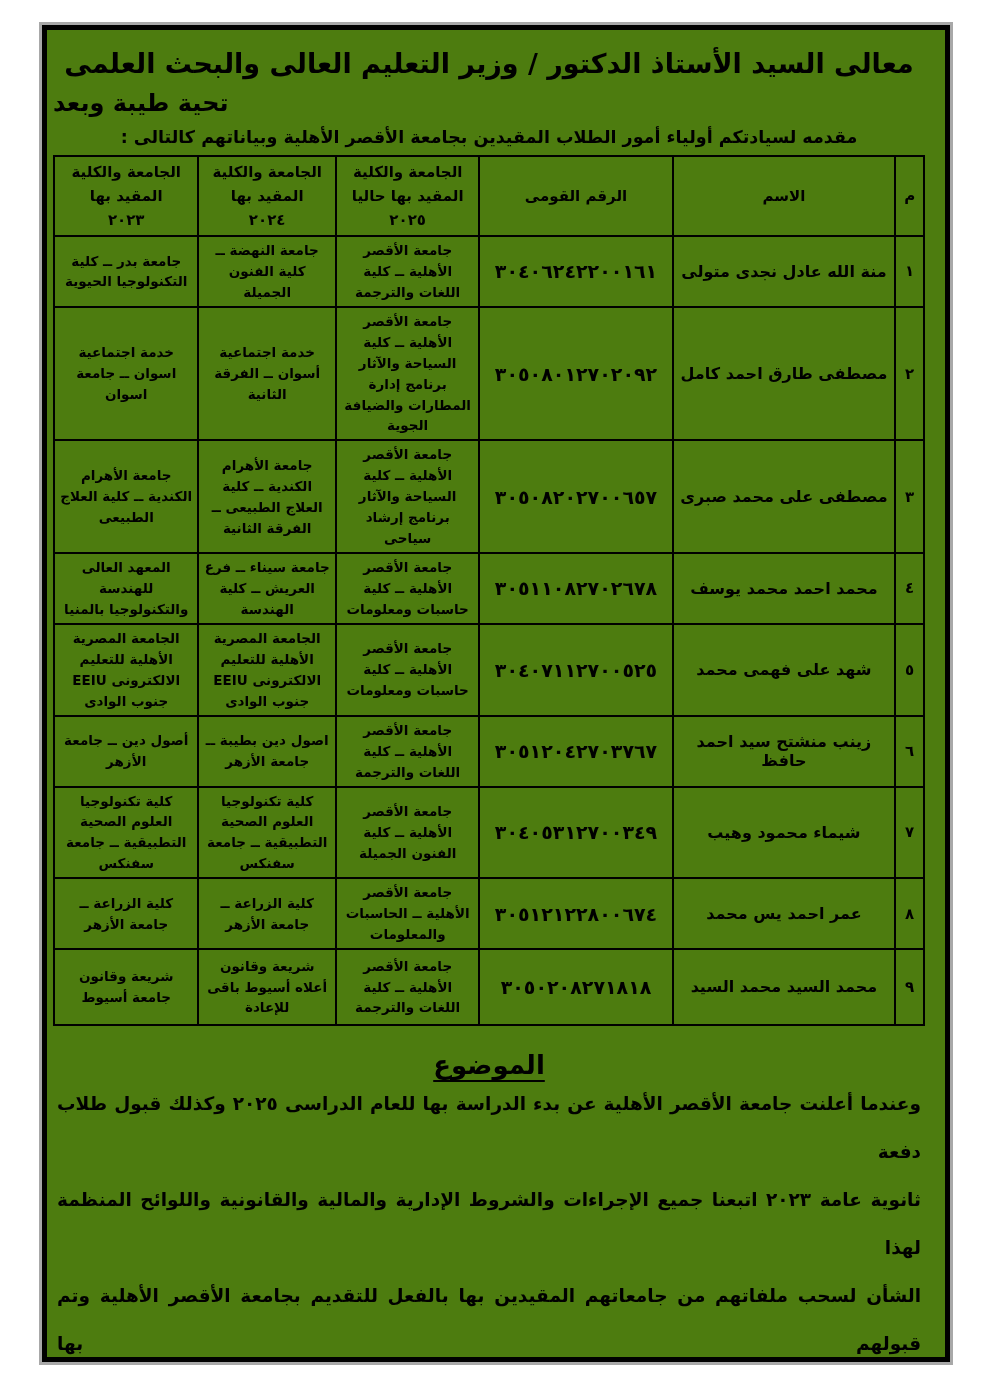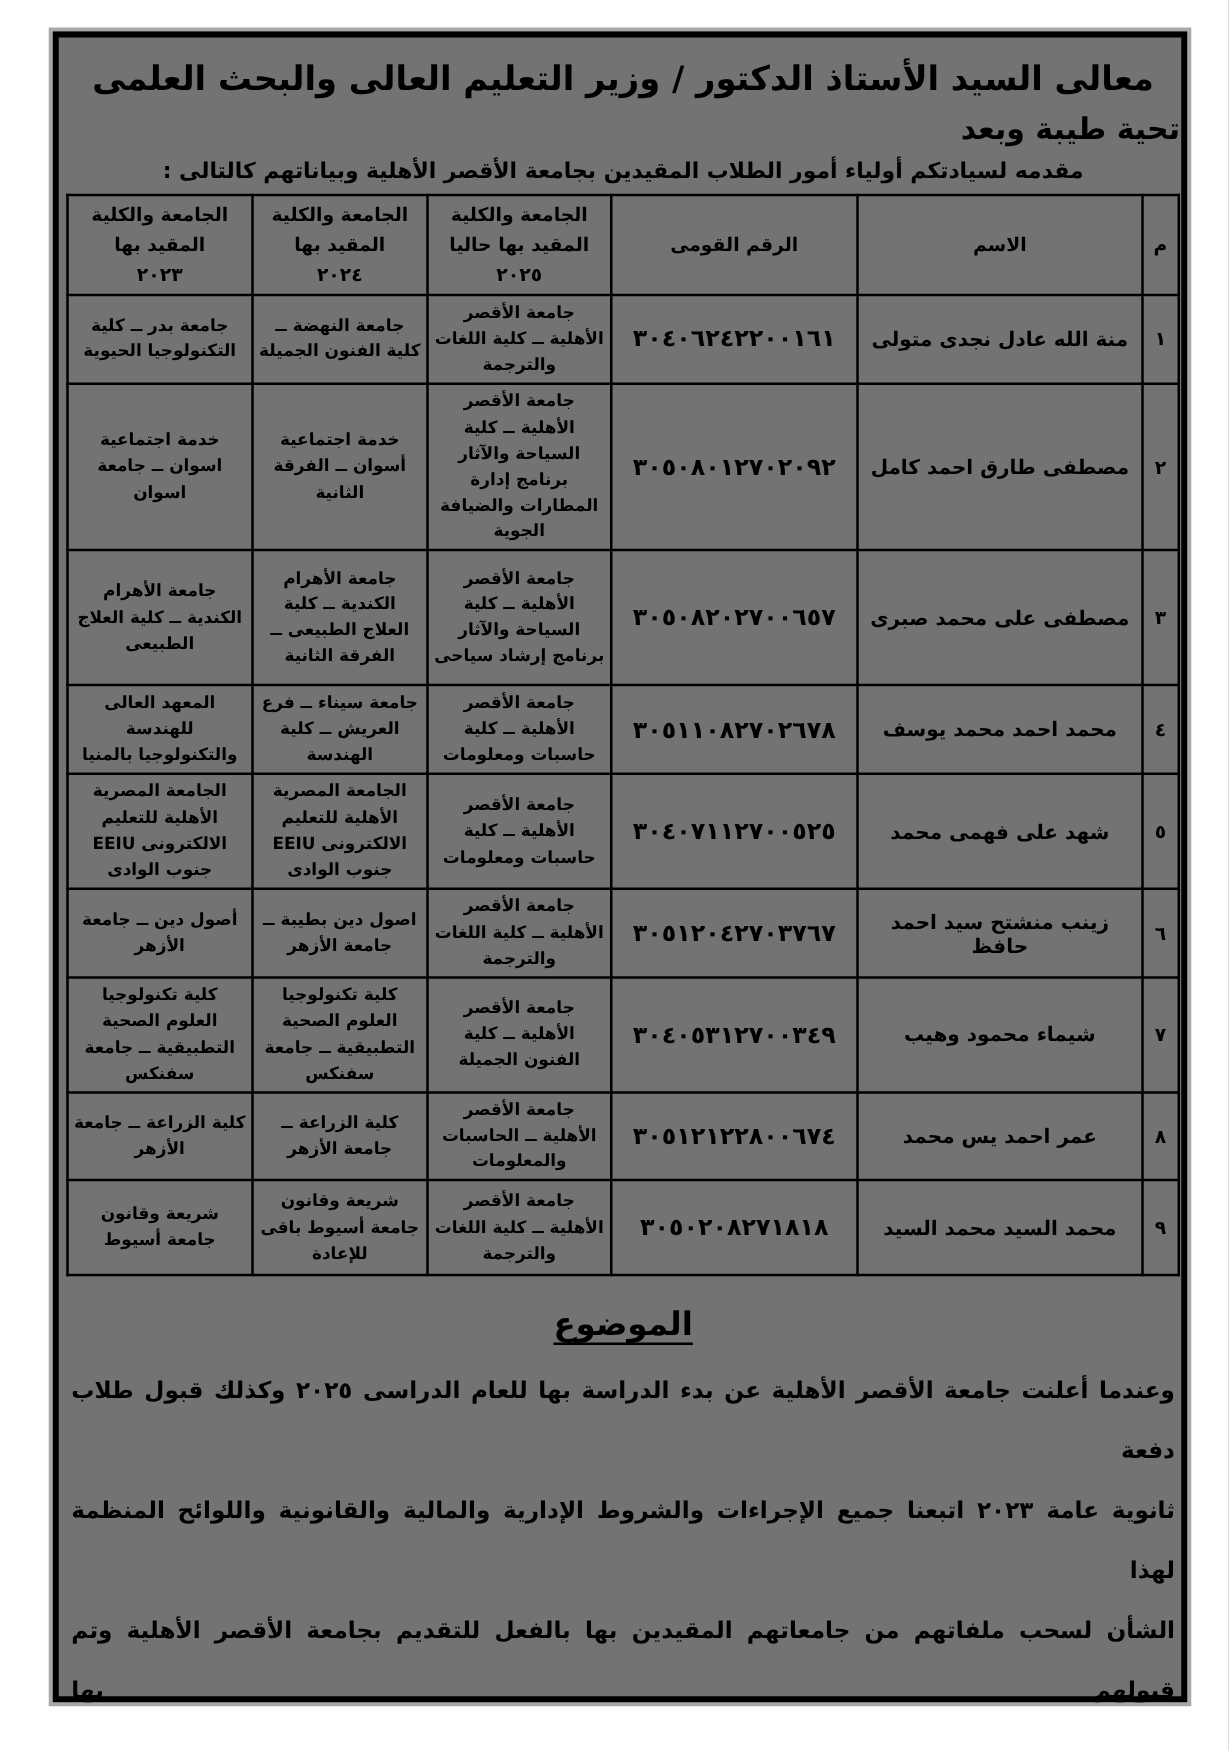--- a/index.html
+++ b/index.html
@@ -10,32 +10,32 @@
     color:#000;
     position:relative;
     overflow:hidden;
   }
   .page-frame {
     position:absolute;
     left:42px; top:25px;
     width:908px; height:1337px;
     border:5px solid #000;
     outline:3px solid #a8a8a8;
-    background:#737373;
-    padding:14px 1px 10px 6px;
+    background:#4d7c0f;
+    padding:14px 20px 10px 6px;
   }
   .doc-title {
     text-align:center;
     font-weight:bold;
     font-size:27px;
     line-height:1.3;
     margin-top:2px;
   }
   .doc-greeting {
-    text-align:right;
+    text-align:left;
     font-weight:bold;
     font-size:24px;
     margin-top:8px;
   }
   .doc-intro {
     text-align:center;
     font-weight:bold;
     font-size:17.5px;
     margin:10px 2px 8px 2px;
   }
@@ -70,21 +70,20 @@
   tbody tr:nth-child(7){height:86px;}
   tbody tr:nth-child(8){height:66px;}
   tbody tr:nth-child(9){height:76px;}
   .subject-title {
     text-align:center;
     font-weight:bold;
     font-size:26px;
     text-decoration:underline;
     text-underline-offset:6px;
     margin-top:24px;
-    margin-bottom:14px;
   }
   .subject-body { margin:0 4px; }
   .pline {
     font-weight:bold;
     font-size:18.5px;
     line-height:48px;
     text-align:justify;
     text-align-last:justify;
   }
 </style>
@@ -185,21 +184,21 @@
         <td class="c-id">٣٠٥١٢١٢٢٨٠٠٦٧٤</td>
         <td class="c-uni">جامعة الأقصر الأهلية ــ الحاسبات والمعلومات</td>
         <td class="c-uni">كلية الزراعة ــ جامعة الأزهر</td>
         <td class="c-uni">كلية الزراعة ــ جامعة الأزهر</td>
       </tr>
       <tr>
         <td class="c-num">٩</td>
         <td class="c-name">محمد السيد محمد السيد</td>
         <td class="c-id">٣٠٥٠٢٠٨٢٧١٨١٨</td>
         <td class="c-uni">جامعة الأقصر الأهلية ــ كلية اللغات والترجمة</td>
-        <td class="c-uni">شريعة وقانون جامعة أسيوط باقى للإعادة</td>
+        <td class="c-uni">شريعة وقانون أعلاه أسيوط باقى للإعادة</td>
         <td class="c-uni">شريعة وقانون جامعة أسيوط</td>
       </tr>
     </tbody>
   </table>
 
   <div class="subject-title">الموضوع</div>
 
   <div class="subject-body">
     <div class="pline">وعندما أعلنت جامعة الأقصر الأهلية عن بدء الدراسة بها للعام الدراسى ٢٠٢٥ وكذلك قبول طلاب دفعة</div>
     <div class="pline">ثانوية عامة ٢٠٢٣ اتبعنا جميع الإجراءات والشروط الإدارية والمالية والقانونية واللوائح المنظمة لهذا</div>

